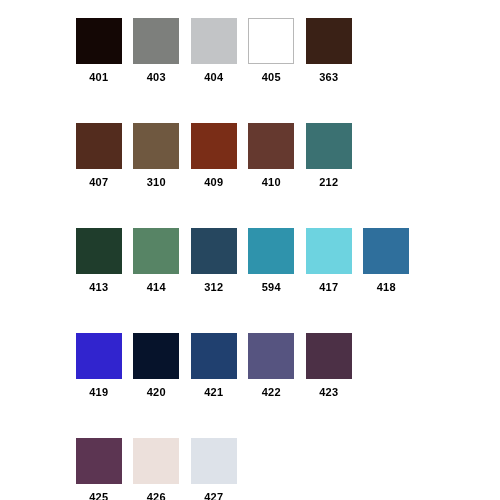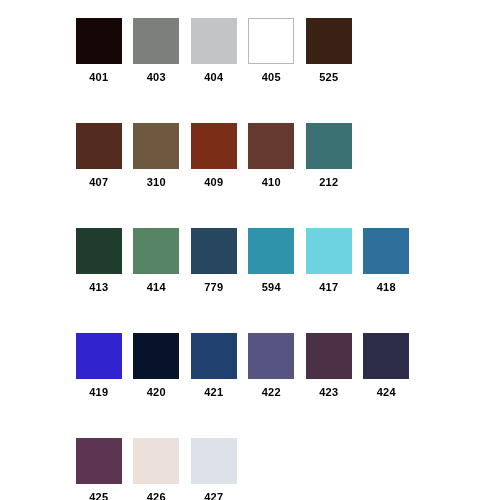--- a/index.html
+++ b/index.html
@@ -65,21 +65,21 @@
       <div class="swatch-cell">
         <div class="swatch-chip" style="background-color: rgb(194, 196, 198);"></div>
         <div class="swatch-label">404</div>
       </div>
       <div class="swatch-cell">
         <div class="swatch-chip" style="background-color: rgb(255, 255, 255); border: 1px solid rgb(184, 184, 184);"></div>
         <div class="swatch-label">405</div>
       </div>
       <div class="swatch-cell">
         <div class="swatch-chip" style="background-color: rgb(58, 33, 22);"></div>
-        <div class="swatch-label">525</div>
+        <div class="swatch-label">363</div>
       </div>
     </div>
     <div class="swatch-row">
       <div class="swatch-cell">
         <div class="swatch-chip" style="background-color: rgb(83, 44, 30);"></div>
         <div class="swatch-label">407</div>
       </div>
       <div class="swatch-cell">
         <div class="swatch-chip" style="background-color: rgb(111, 88, 64);"></div>
         <div class="swatch-label">310</div>
@@ -101,21 +101,21 @@
       <div class="swatch-cell">
         <div class="swatch-chip" style="background-color: rgb(31, 61, 44);"></div>
         <div class="swatch-label">413</div>
       </div>
       <div class="swatch-cell">
         <div class="swatch-chip" style="background-color: rgb(87, 132, 101);"></div>
         <div class="swatch-label">414</div>
       </div>
       <div class="swatch-cell">
         <div class="swatch-chip" style="background-color: rgb(38, 71, 95);"></div>
-        <div class="swatch-label">779</div>
+        <div class="swatch-label">312</div>
       </div>
       <div class="swatch-cell">
         <div class="swatch-chip" style="background-color: rgb(47, 147, 172);"></div>
         <div class="swatch-label">594</div>
       </div>
       <div class="swatch-cell">
         <div class="swatch-chip" style="background-color: rgb(109, 211, 224);"></div>
         <div class="swatch-label">417</div>
       </div>
       <div class="swatch-cell">
@@ -137,24 +137,20 @@
         <div class="swatch-label">421</div>
       </div>
       <div class="swatch-cell">
         <div class="swatch-chip" style="background-color: rgb(86, 84, 128);"></div>
         <div class="swatch-label">422</div>
       </div>
       <div class="swatch-cell">
         <div class="swatch-chip" style="background-color: rgb(76, 48, 70);"></div>
         <div class="swatch-label">423</div>
       </div>
-      <div class="swatch-cell">
-        <div class="swatch-chip" style="background-color: rgb(46, 45, 73);"></div>
-        <div class="swatch-label">424</div>
-      </div>
     </div>
     <div class="swatch-row">
       <div class="swatch-cell">
         <div class="swatch-chip" style="background-color: rgb(92, 53, 82);"></div>
         <div class="swatch-label">425</div>
       </div>
       <div class="swatch-cell">
         <div class="swatch-chip" style="background-color: rgb(236, 224, 219);"></div>
         <div class="swatch-label">426</div>
       </div>

